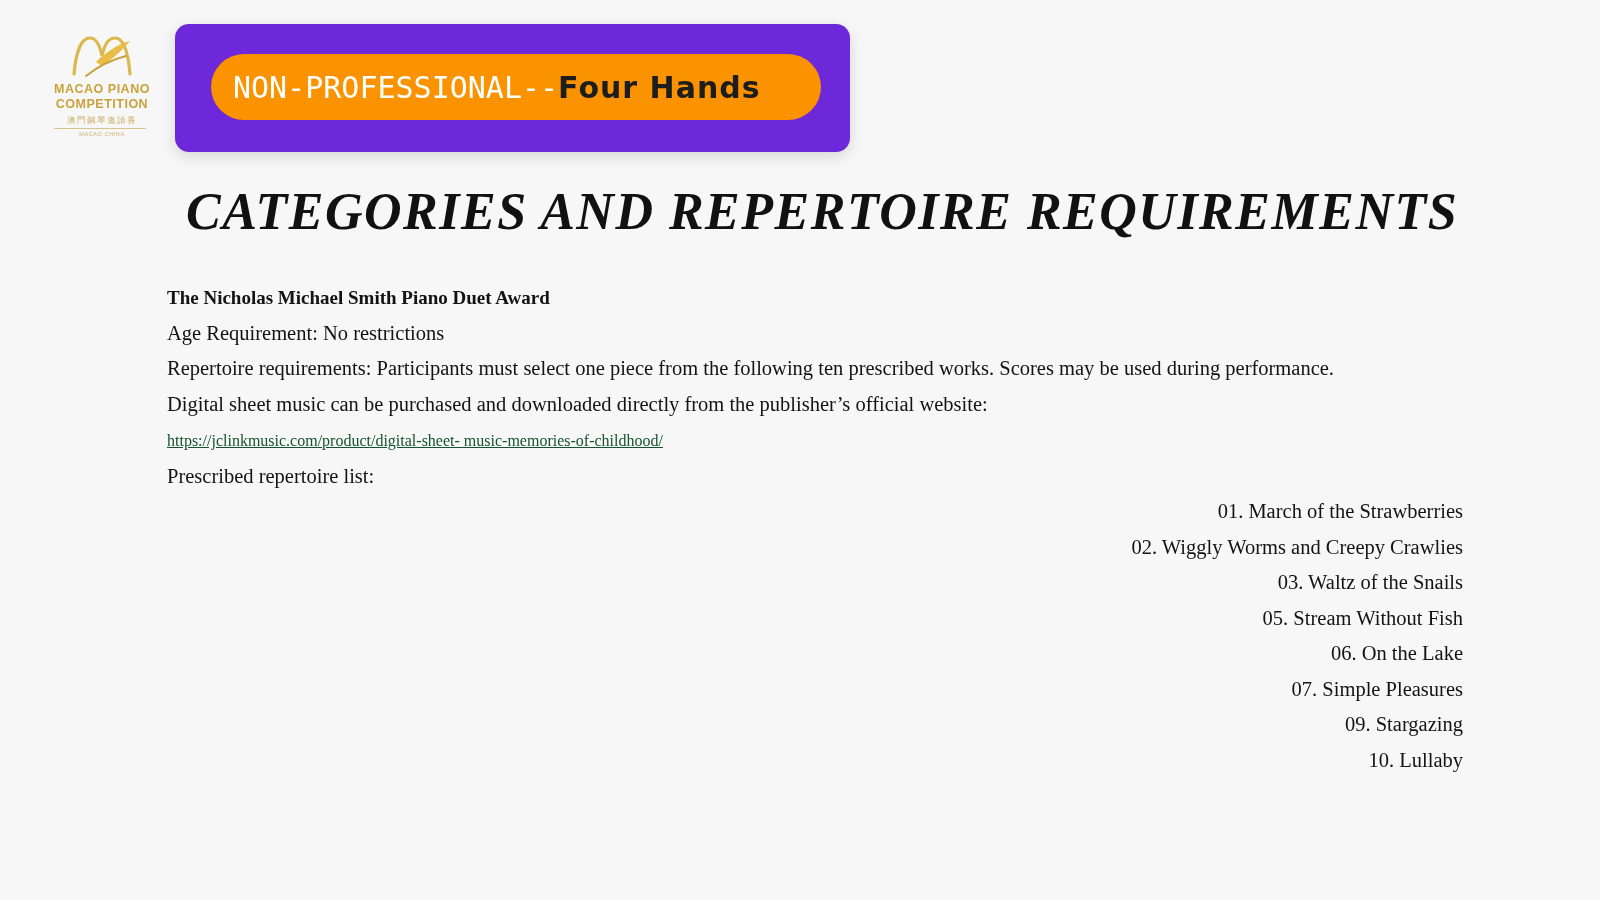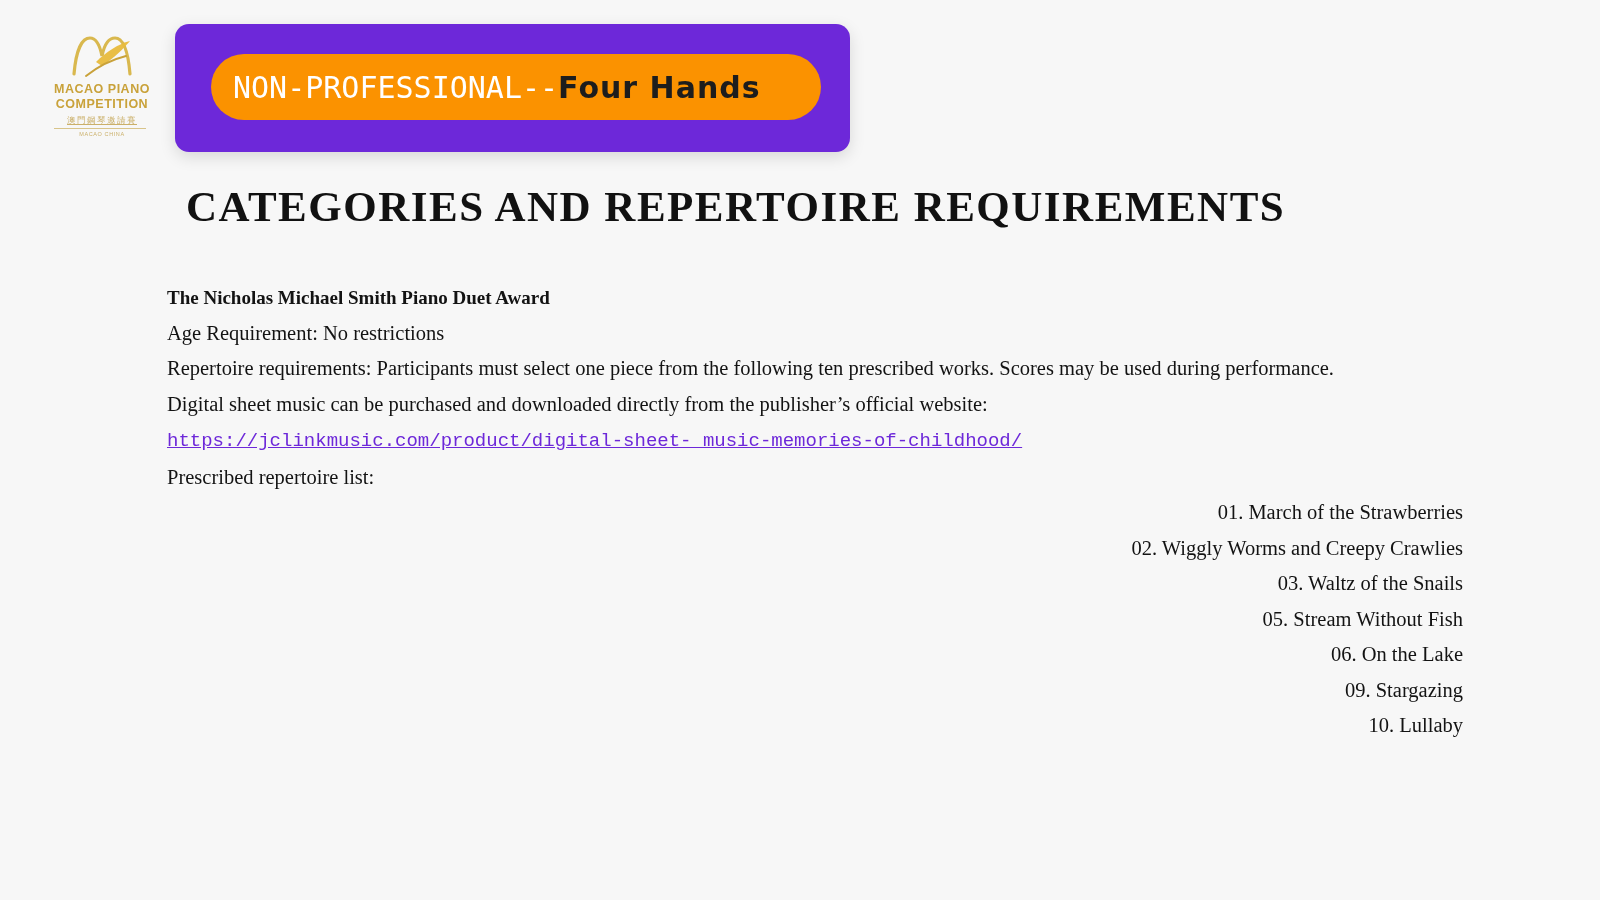--- a/index.html
+++ b/index.html
@@ -43,21 +43,20 @@
     letter-spacing: .5px;
     line-height: 1.18;
   }
   .logo-line1 { font-size: 12.5px; font-weight: 700; }
   .logo-line2 { font-size: 12.5px; font-weight: 700; }
   .logo-cn {
     margin-top: 3px;
     font-size: 8.5px;
     color: #cbb06a;
     letter-spacing: 1.5px;
-    text-decoration: underline;
   }
   .logo-rule {
     margin-top: 3px;
     width: 92px;
     height: 1px;
     background: #d8c48a;
   }
   .logo-sub {
     margin-top: 2px;
     font-size: 5.5px;
@@ -103,24 +102,25 @@
     letter-spacing: 1px;
   }
 
   
   .page-title {
     position: absolute;
     left: 186px;
     top: 182px;
     font-family: "Liberation Serif", serif;
     font-weight: 700;
-    font-size: 43px;
+    font-size: 52px;
     letter-spacing: 1.5px;
     color: #111;
     white-space: nowrap;
+    font-style: italic;
   }
 
   
   .content {
     position: absolute;
     left: 163px;
     top: 280px;
     width: 1300px;
   }
   .content p {
@@ -128,25 +128,24 @@
     font-size: 20.5px;
     line-height: 35.5px;
     color: #131313;
     white-space: nowrap;
   }
   .content p.bold {
     font-weight: 700;
     font-size: 19px;
   }
   .content a {
-    color: #6d28d9;
+    color: #14532d;
     text-decoration: underline;
-    font-size: 19px;
+    font-size: 16px;
     line-height: 35.5px;
-    font-family: Liberation Mono, monospace;
   }
   .link-row { line-height: 35.5px; }
   .list-row { font-size: 20.5px; line-height: 35.5px; text-align: right; }
 </style>
 </head>
 <body>
 
 <div class="logo">
   <div class="logo-mark">
     <svg width="72" height="46" viewBox="0 0 72 46" xmlns="http://www.w3.org/2000/svg">
@@ -179,15 +178,16 @@
   <p>Age Requirement: No restrictions</p>
   <p>Repertoire requirements: Participants must select one piece from the following ten prescribed works. Scores may be used during performance.</p>
   <p>Digital sheet music can be purchased and downloaded directly from the publisher’s official website:</p>
   <p class="link-row"><a href="#">https://jclinkmusic.com/product/digital-sheet- music-memories-of-childhood/</a></p>
   <p>Prescribed repertoire list:</p>
   <p class="list-row">01. March of the Strawberries</p>
   <p class="list-row">02. Wiggly Worms and Creepy Crawlies</p>
   <p class="list-row">03. Waltz of the Snails</p>
   <p class="list-row">05. Stream Without Fish</p>
   <p class="list-row">06. On the Lake</p>
+  <p class="list-row">07. Simple Pleasures</p>
   <p class="list-row">09. Stargazing</p>
   <p class="list-row">10. Lullaby</p>
 </div>
 
 </body></html>

